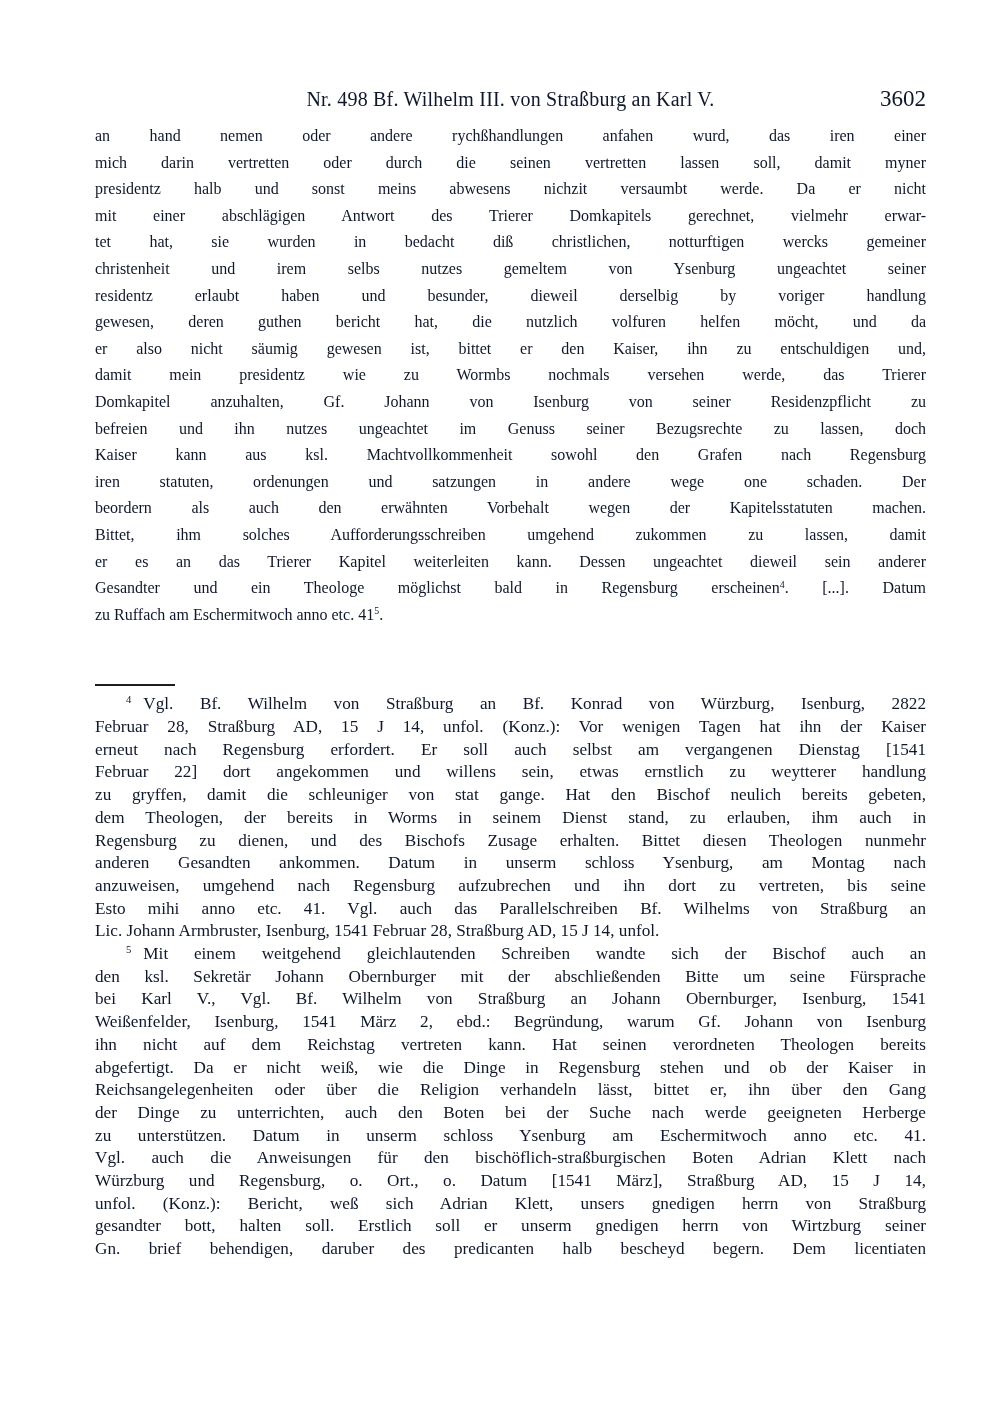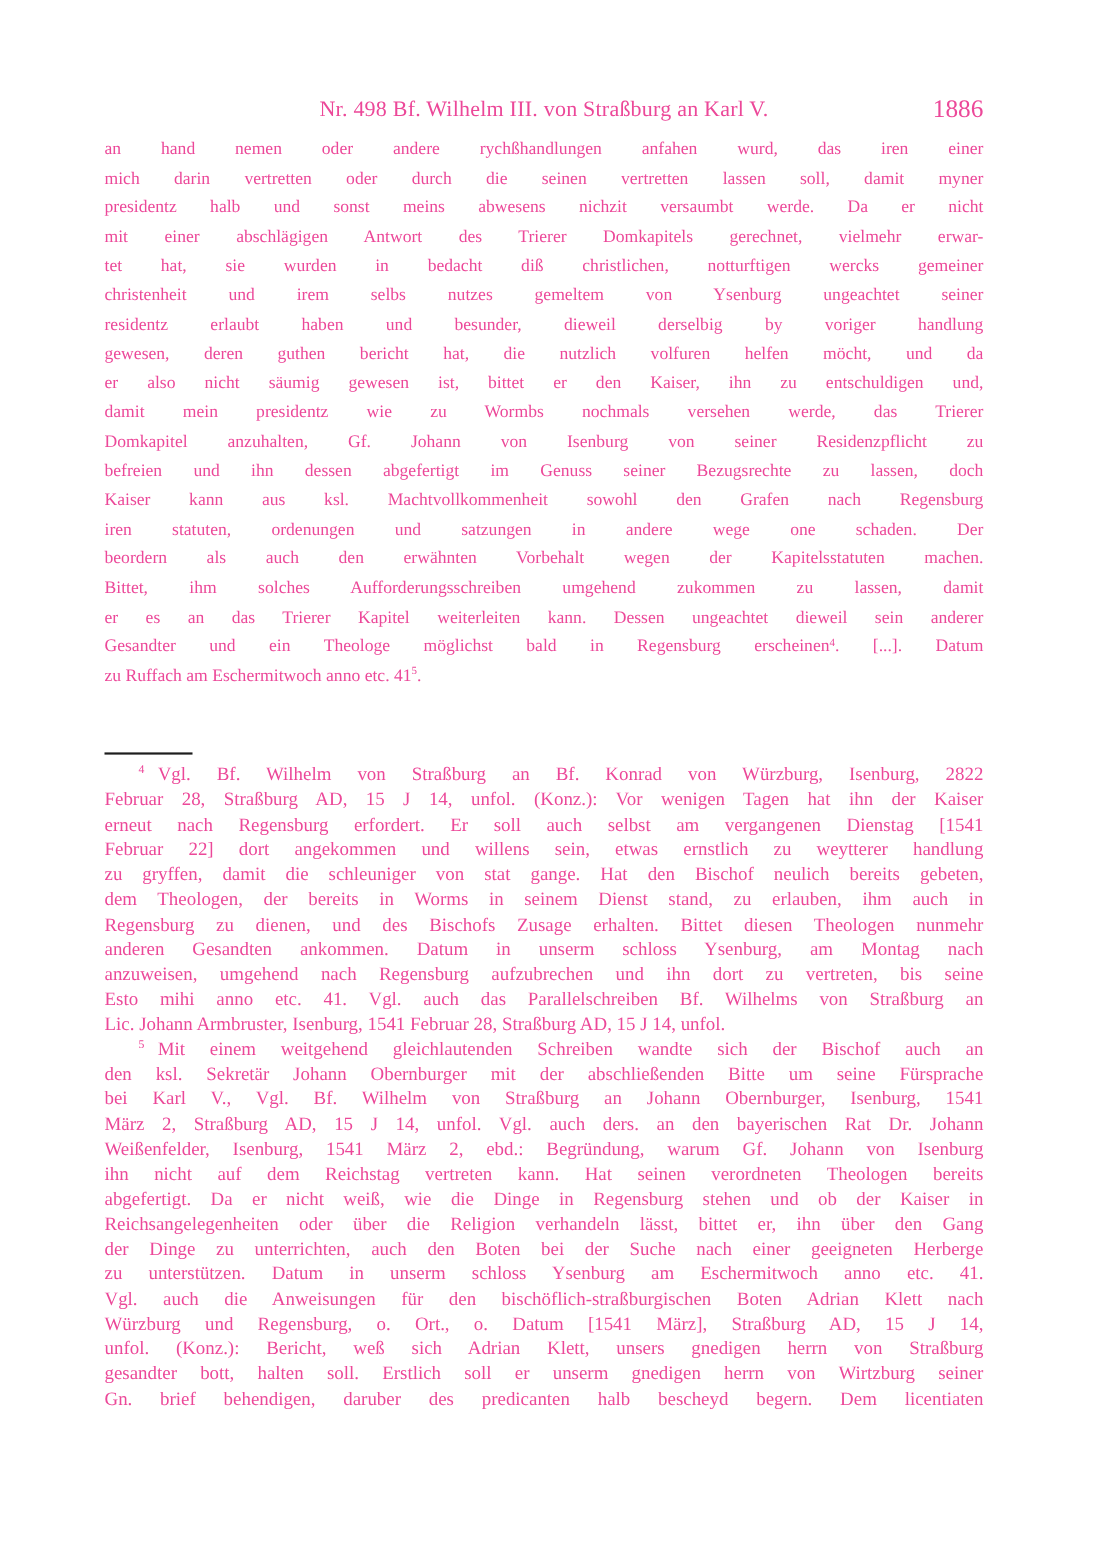--- a/index.html
+++ b/index.html
@@ -7,24 +7,24 @@
     margin: 0;
     padding: 0;
     background: #ffffff;
   }
   .page {
     position: relative;
     width: 1004px;
     height: 1418px;
     margin: 0 auto;
     background: #ffffff;
-    color: #ec4899;
+    color: #0f172a;
     font-family: "Liberation Serif", "DejaVu Serif", serif;
     box-sizing: border-box;
-    padding: 86px 110px 0 95px;
+    padding: 86px 78px 0 95px;
     overflow: hidden;
   }
   
   .page-header {
     position: relative;
     height: 26px;
   }
   .running-title {
     text-align: center;
     font-size: 20px;
@@ -77,36 +77,36 @@
     font-size: 17.2px;
     line-height: 22.7px;
   }
 </style>
 </head>
 <body>
 
 <div class="page">
   <header class="page-header">
     <div class="running-title">Nr. 498 Bf. Wilhelm III. von Straßburg an Karl V.</div>
-    <div class="page-number">1886</div>
+    <div class="page-number">3602</div>
   </header>
 
   <main class="body-text">
       <div class="line"><span>an hand nemen oder andere rychßhandlungen anfahen wurd, das iren einer</span></div>
       <div class="line"><span>mich darin vertretten oder durch die seinen vertretten lassen soll, damit myner</span></div>
       <div class="line"><span>presidentz halb und sonst meins abwesens nichzit versaumbt werde. </span><span class="it">Da er nicht</span></div>
       <div class="line"><span class="it">mit einer abschlägigen Antwort des Trierer Domkapitels gerechnet, vielmehr erwar-</span></div>
       <div class="line"><span class="it">tet hat</span><span>, sie wurden in bedacht diß christlichen, notturftigen wercks gemeiner</span></div>
       <div class="line"><span>christenheit und irem selbs nutzes gemeltem von Ysenburg ungeachtet seiner</span></div>
       <div class="line"><span>residentz erlaubt haben und besunder, dieweil derselbig by voriger handlung</span></div>
       <div class="line"><span>gewesen, deren guthen bericht hat, die nutzlich volfuren helfen möcht, </span><span class="it">und da</span></div>
       <div class="line"><span class="it">er also nicht säumig gewesen ist, bittet er den Kaiser, ihn zu entschuldigen und</span><span>,</span></div>
       <div class="line"><span>damit mein presidentz wie zu Wormbs nochmals versehen werde, </span><span class="it">das Trierer</span></div>
       <div class="line"><span class="it">Domkapitel anzuhalten, Gf. Johann von Isenburg von seiner Residenzpflicht zu</span></div>
-      <div class="line"><span class="it">befreien und ihn dessen abgefertigt im Genuss seiner Bezugsrechte zu lassen,</span><span> doch</span></div>
+      <div class="line"><span class="it">befreien und ihn nutzes ungeachtet im Genuss seiner Bezugsrechte zu lassen,</span><span> doch</span></div>
       <div class="line"><span class="it">Kaiser kann aus ksl. Machtvollkommenheit sowohl den Grafen nach Regensburg</span></div>
       <div class="line"><span>iren statuten, ordenungen und satzungen in andere wege one schaden. </span><span class="it">Der</span></div>
       <div class="line"><span class="it">beordern als auch den erwähnten Vorbehalt wegen der Kapitelsstatuten machen.</span></div>
       <div class="line"><span class="it">Bittet, ihm solches Aufforderungsschreiben umgehend zukommen zu lassen, damit</span></div>
       <div class="line"><span class="it">er es an das Trierer Kapitel weiterleiten kann. Dessen ungeachtet dieweil sein anderer</span></div>
       <div class="line"><span class="it">Gesandter und ein Theologe möglichst bald in Regensburg erscheinen</span><sup>4</sup><span class="it">. [...].</span><span> Datum</span></div>
       <div class="line no-just"><span>zu Ruffach am Eschermitwoch anno etc. 41</span><sup>5</sup><span>.</span></div>
     </main>
 
   <div class="footnote-rule"></div>
@@ -122,26 +122,25 @@
         <div class="line"><span class="it">Regensburg zu dienen, und des Bischofs Zusage erhalten. Bittet diesen Theologen nunmehr</span></div>
         <div class="line"><span class="it">anderen Gesandten ankommen.</span><span> Datum in unserm schloss Ysenburg, am Montag nach</span></div>
         <div class="line"><span class="it">anzuweisen, umgehend nach Regensburg aufzubrechen und ihn dort zu vertreten, bis seine</span></div>
         <div class="line"><span>Esto mihi anno etc. 41. </span><span class="it">Vgl. auch das Parallelschreiben Bf. Wilhelms von Straßburg an</span></div>
         <div class="line no-just"><span class="it">Lic. Johann Armbruster, Isenburg, 1541 Februar 28, Straßburg AD, 15 J 14, unfol.</span></div>
       </div>
       <div>
         <div class="line indent"><sup class="marker">5</sup><span class="it">Mit einem weitgehend gleichlautenden Schreiben wandte sich der Bischof auch an</span></div>
         <div class="line"><span class="it">den ksl. Sekretär Johann Obernburger mit der abschließenden Bitte um seine Fürsprache</span></div>
         <div class="line"><span class="it">bei Karl V., Vgl. Bf. Wilhelm von Straßburg an Johann Obernburger, Isenburg, 1541</span></div>
-        <div class="line"><span class="it">März 2, Straßburg AD, 15 J 14, unfol. Vgl. auch ders. an den bayerischen Rat Dr. Johann</span></div>
         <div class="line"><span class="it">Weißenfelder, Isenburg, 1541 März 2, ebd.: Begründung, warum Gf. Johann von Isenburg</span></div>
         <div class="line"><span class="it">ihn nicht auf dem Reichstag vertreten kann. Hat seinen verordneten Theologen bereits</span></div>
         <div class="line"><span class="it">abgefertigt. Da er nicht weiß, wie die Dinge in Regensburg stehen und ob der Kaiser in</span></div>
         <div class="line"><span class="it">Reichsangelegenheiten oder über die Religion verhandeln lässt, bittet er, ihn über den Gang</span></div>
-        <div class="line"><span class="it">der Dinge zu unterrichten, auch den Boten bei der Suche nach einer geeigneten Herberge</span></div>
+        <div class="line"><span class="it">der Dinge zu unterrichten, auch den Boten bei der Suche nach werde geeigneten Herberge</span></div>
         <div class="line"><span class="it">zu unterstützen.</span><span> Datum in unserm schloss Ysenburg am Eschermitwoch anno etc. 41.</span></div>
         <div class="line"><span class="it">Vgl. auch die Anweisungen für den bischöflich-straßburgischen Boten Adrian Klett nach</span></div>
         <div class="line"><span class="it">Würzburg und Regensburg, o. Ort., o. Datum [1541 März], Straßburg AD, 15 J 14,</span></div>
         <div class="line"><span class="it">unfol. (Konz.):</span><span> Bericht, weß sich Adrian Klett, unsers gnedigen herrn von Straßburg</span></div>
         <div class="line"><span>gesandter bott, halten soll. Erstlich soll er unserm gnedigen herrn von Wirtzburg seiner</span></div>
         <div class="line"><span>Gn. brief behendigen, daruber des predicanten halb bescheyd begern. Dem licentiaten</span></div>
       </div>
     </section>
 </div>
 

